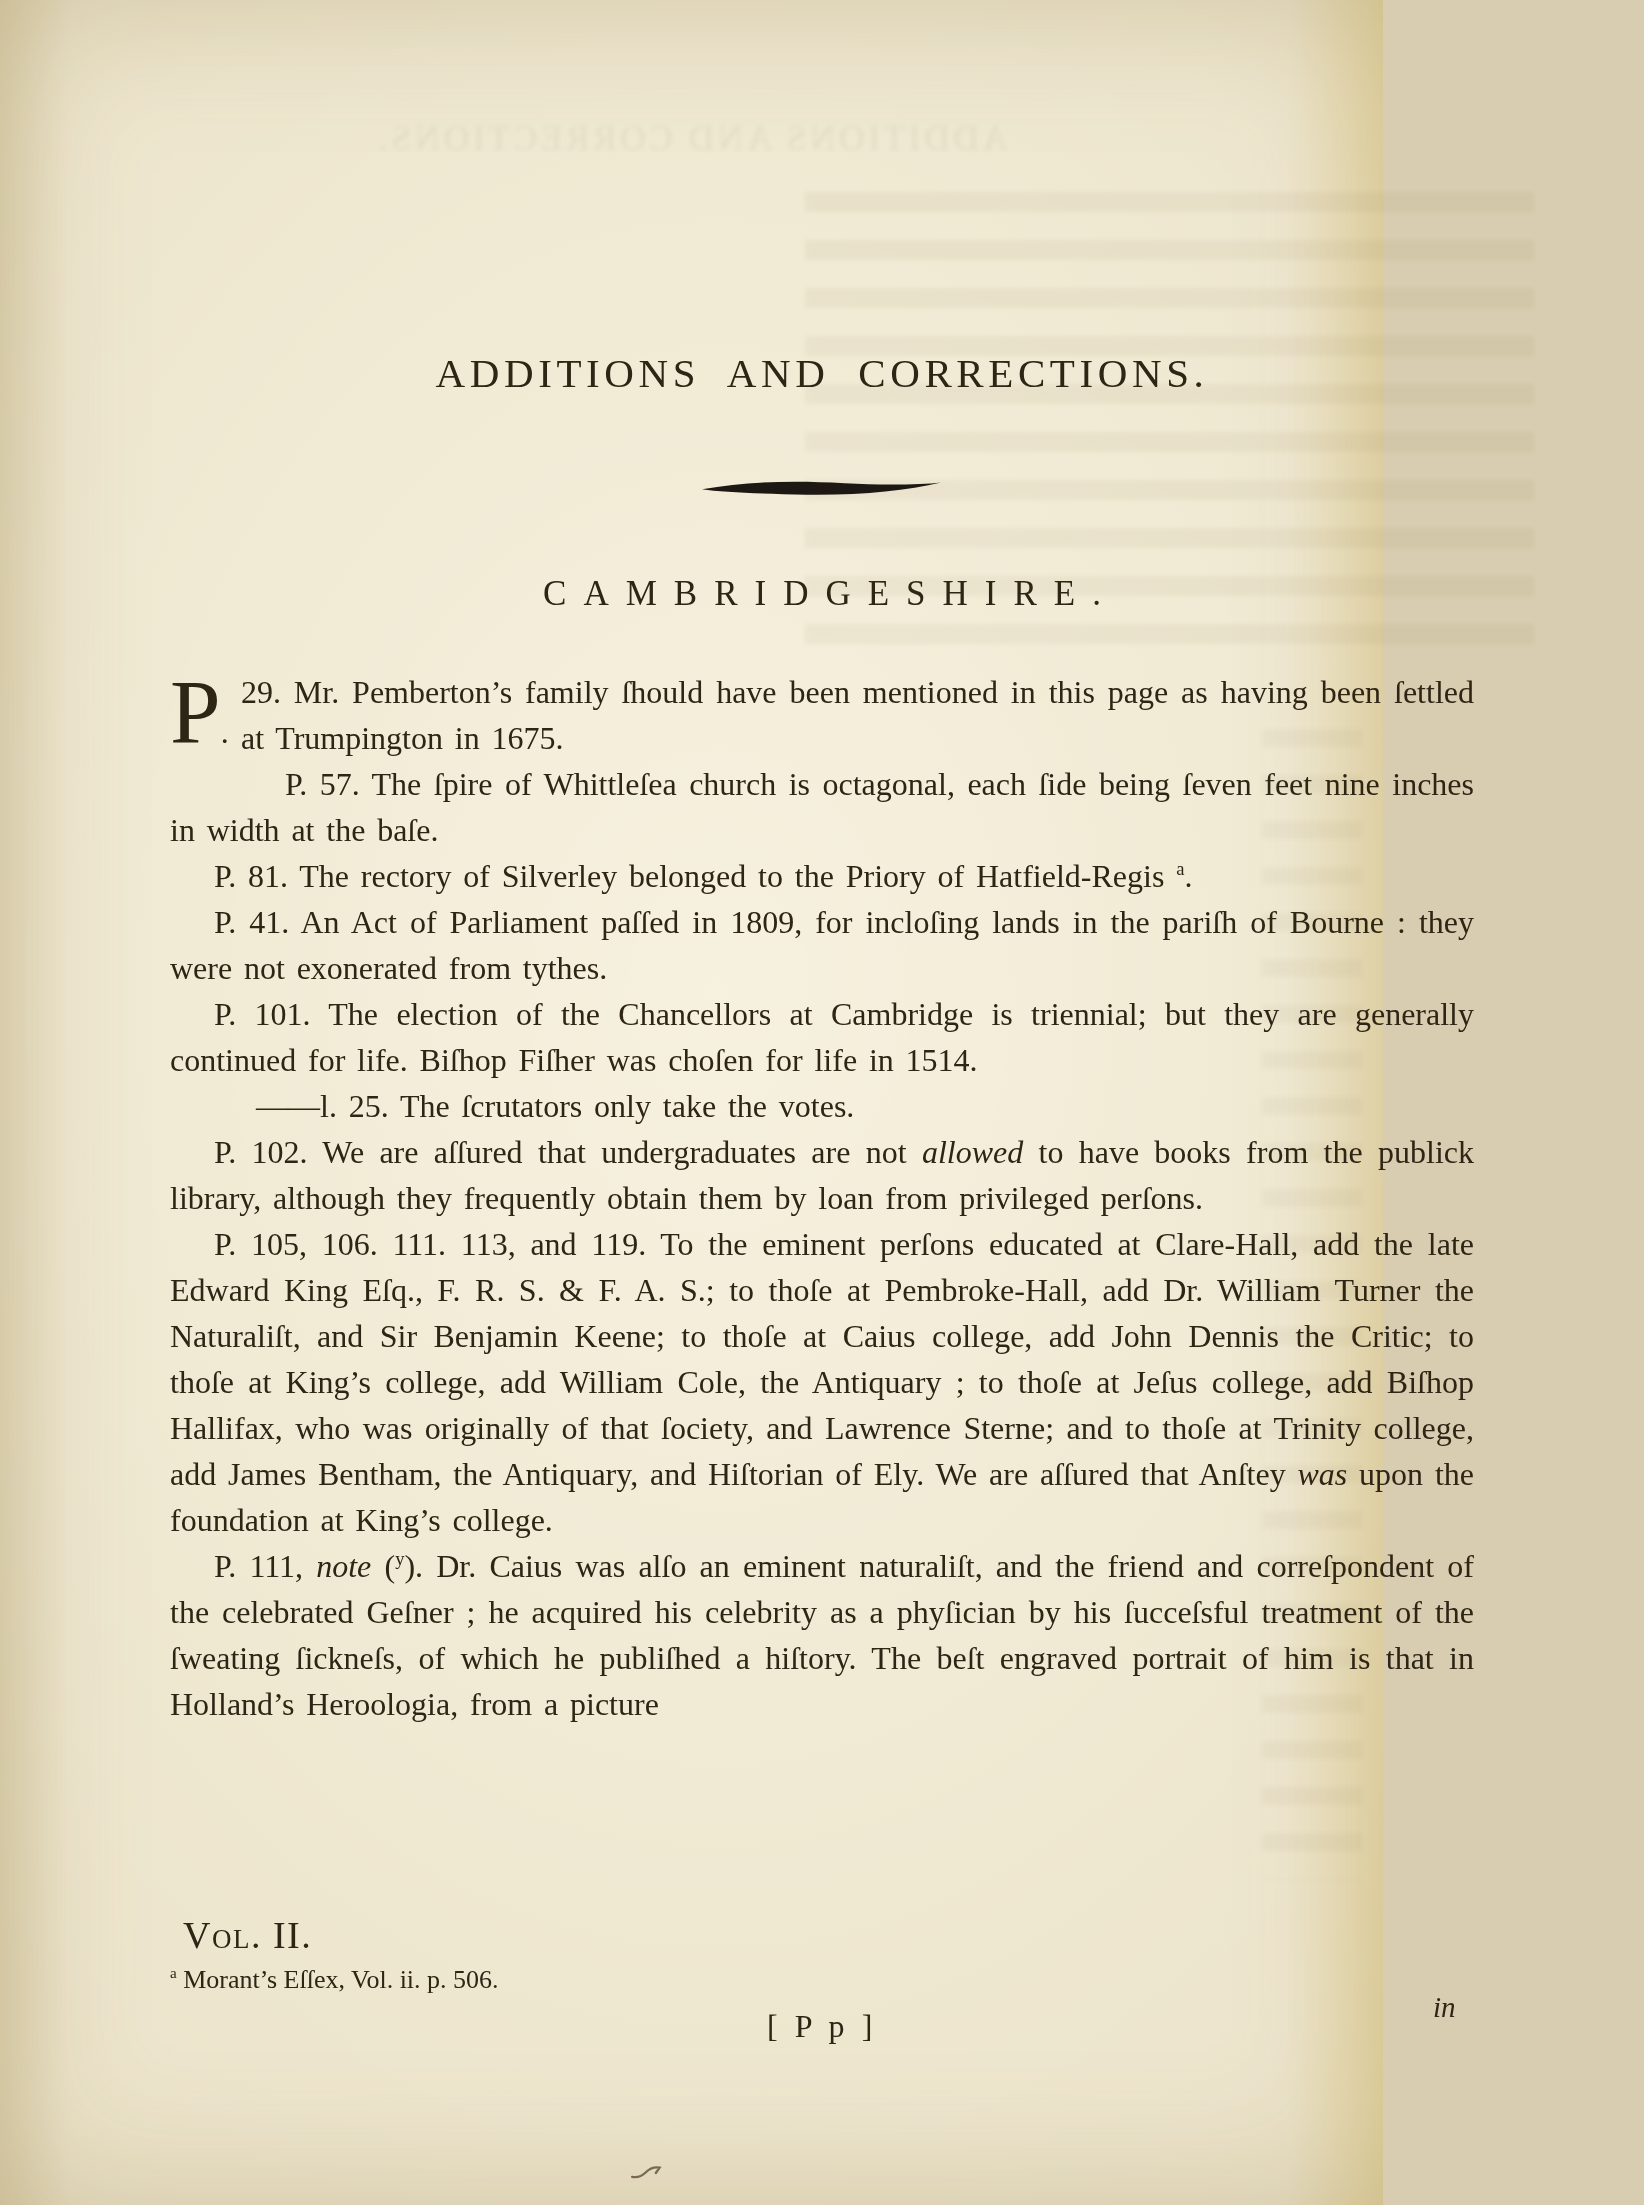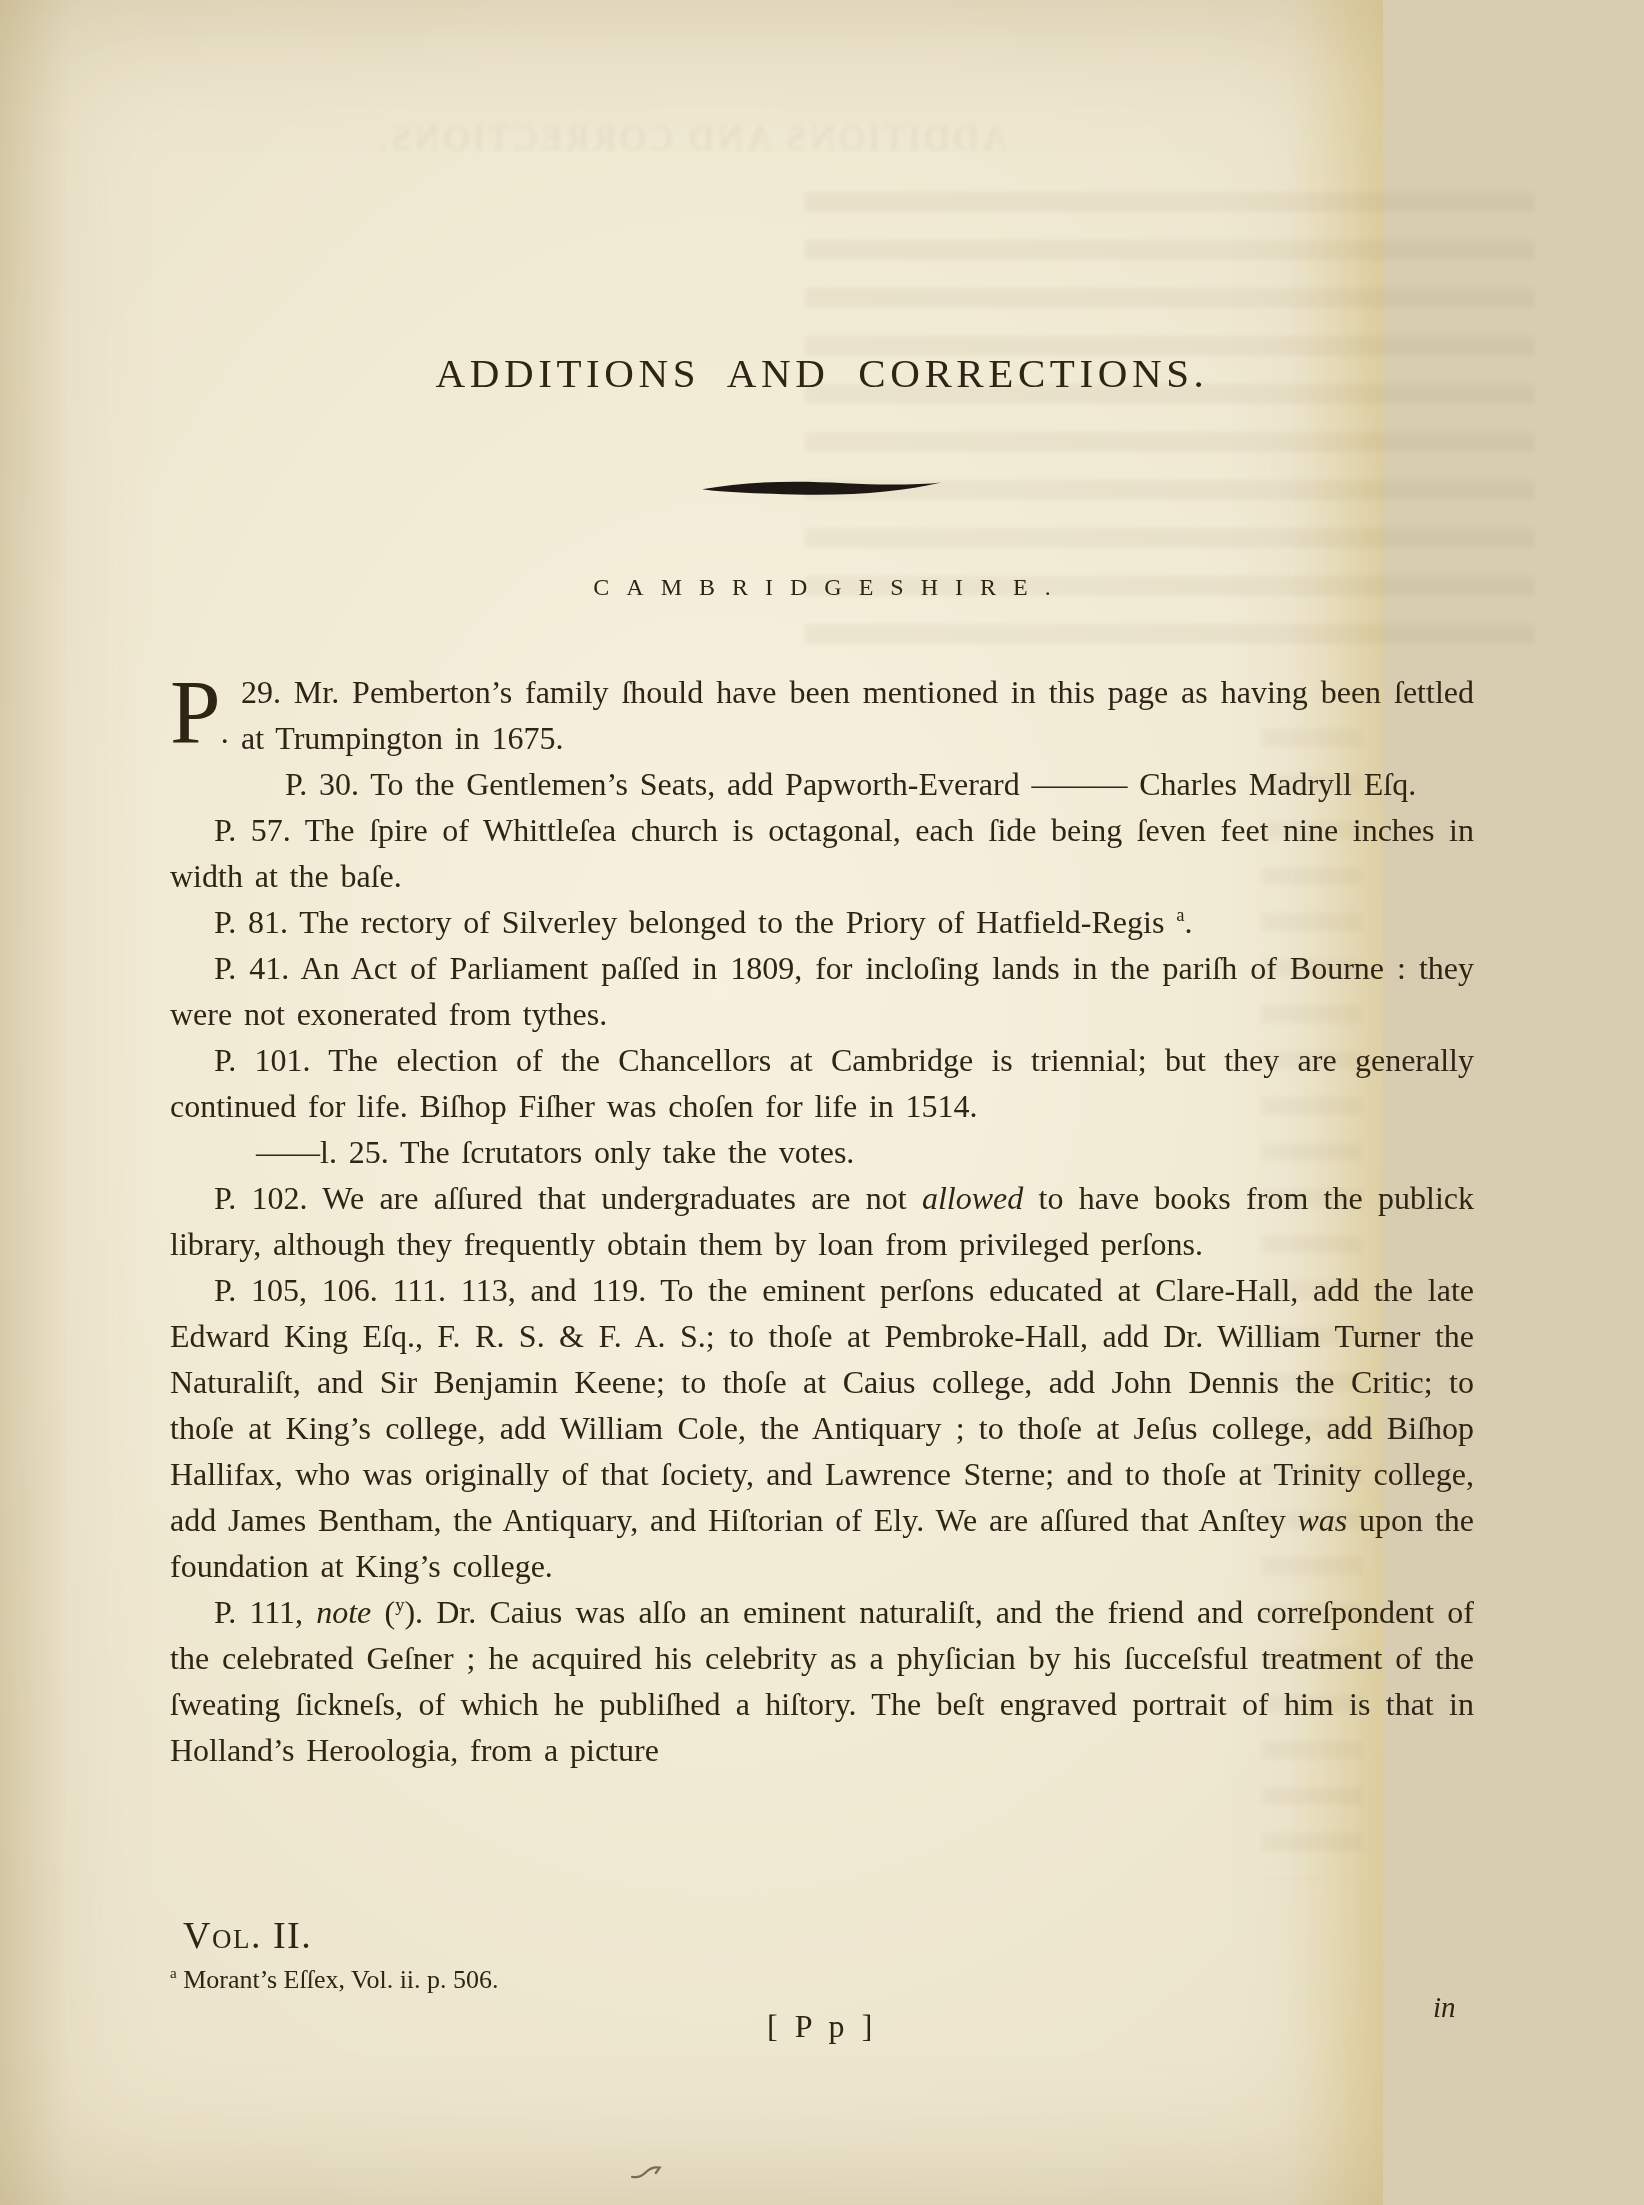--- a/index.html
+++ b/index.html
@@ -42,21 +42,21 @@
     margin: 0; text-align: center;
     font-size: 41px; font-weight: 500;
     letter-spacing: 4.6px; word-spacing: 14px;
   }
   .swash {
     position: absolute; top: 477px; left: 822px; margin-left: -123px;
   }
   .heading {
     position: absolute; top: 574px; left: 170px; width: 1304px;
     margin: 0; text-align: center;
-    font-size: 24px; font-weight: 500;
+    font-size: 35px; font-weight: 500;
     letter-spacing: 17px; text-indent: 17px;
   }
   .body {
     position: absolute; top: 669px; left: 170px; width: 1304px;
     font-size: 32px; line-height: 46px;
     text-align: justify; word-spacing: 3.8px;
   }
   .para { margin: 0; text-indent: 44px; }
   .para.first { text-indent: 0; }
   .para.indent2 { text-indent: 86px; }
@@ -100,21 +100,20 @@
   <svg class="swash" viewBox="0 0 320 30" width="245" height="23" aria-hidden="true">
     <path d="M4 16 C 60 6, 120 4, 190 8 C 240 11, 290 10, 316 7 C 270 18, 210 24, 140 23 C 80 22, 30 20, 4 16 Z" fill="#1d1813"></path>
   </svg>
 
   <h2 class="heading">CAMBRIDGESHIRE.</h2>
 
   <div class="body">
 
     <p class="para first"><span class="dropcap"><span>P</span><span class="dc-period">.</span></span><span>29.  Mr. Pemberton’s family ſhould have been mentioned in this page as having been ſettled at Trumpington in 1675.</span></p>
 
-    <p class="para"><span>P. 30.  To the Gentlemen’s Seats, add Papworth-Everard ——— Charles Madryll Eſq.</span></p>
 
     <p class="para"><span>P. 57.  The ſpire of Whittleſea church is octagonal, each ſide being ſeven feet nine inches in width at the baſe.</span></p>
 
     <p class="para"><span>P. 81.  The rectory of Silverley belonged to the Priory of Hatfield-Regis </span><sup>a</sup><span>.</span></p>
 
     <p class="para"><span>P. 41.  An Act of Parliament paſſed in 1809, for incloſing lands in the pariſh of Bourne : they were not exonerated from tythes.</span></p>
 
     <p class="para"><span>P. 101.  The election of the Chancellors at Cambridge is triennial; but they are generally continued for life.  Biſhop Fiſher was choſen for life in 1514.</span></p>
 
     <p class="para indent2"><span>——l. 25.  The ſcrutators only take the votes.</span></p>

